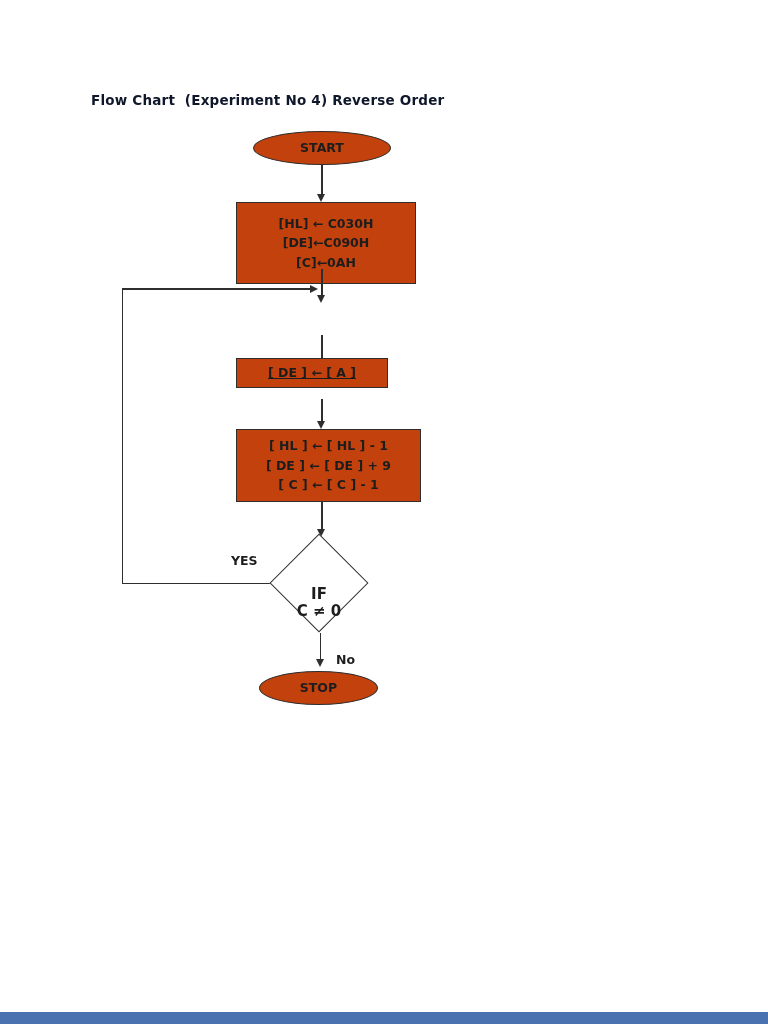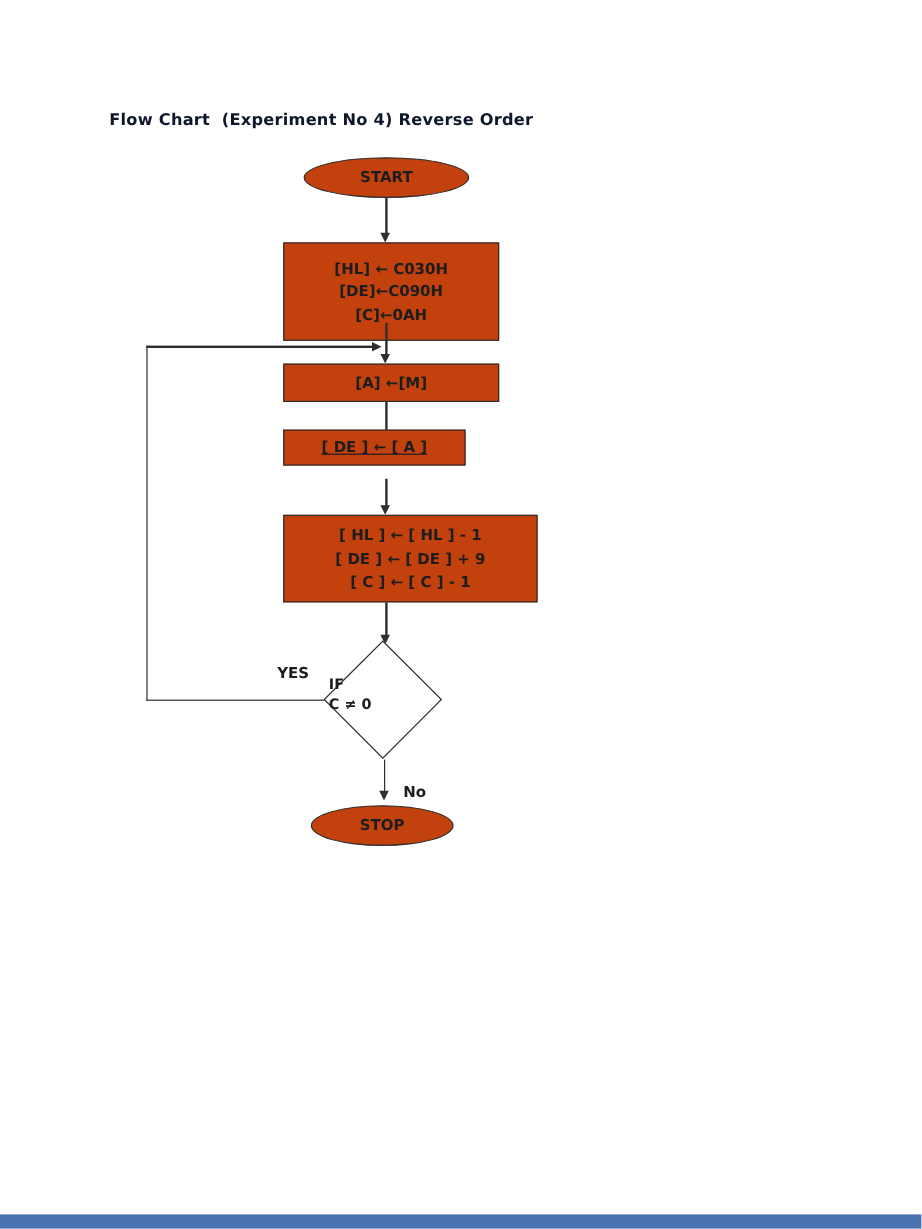--- a/index.html
+++ b/index.html
@@ -55,23 +55,24 @@
     position:absolute;
     left:284px;top:548px;
     width:70px;height:70px;
     box-sizing:border-box;
     border:1.6px solid #2e2e2e;
     background:#ffffff;
     transform:rotate(45deg);
   }
   .diamond-text{
     position:absolute;
-    left:274px;top:562px;
+    left:274px;top:586px;
     width:90px;
-    font-size:12px;
+    text-align:center;
+    font-size:15px;
     font-weight:bold;
     color:#1d1d1d;
     line-height:17px;
     z-index:2;
   }
   .branch-label{
     position:absolute;
     font-size:12.5px;
     font-weight:bold;
     color:#1d1d1d;
@@ -104,35 +105,32 @@
   </div>
 
   <div class="line" style="left:321px;top:269px;width:1.5px;height:27px;"></div>
   <div class="arrow-down" style="left:317px;top:295px;"></div>
 
   <div class="line" style="left:122px;top:288px;width:189px;height:1.5px;"></div>
   <div class="arrow-right" style="left:310px;top:284.5px;"></div>
   <div class="line" style="left:121.5px;top:288px;width:1.5px;height:296px;"></div>
   <div class="line" style="left:122px;top:582.5px;width:151px;height:1.5px;"></div>
 
-  <div class="node" style="left:236px;top:303px;width:180px;height:32px;">
-    <span>[A] ←[M]</span>
-  </div>
 
   <div class="line" style="left:321px;top:335px;width:1.5px;height:27px;"></div>
   <div class="arrow-down" style="left:317px;top:361px;"></div>
 
   <div class="node" style="left:236px;top:358px;width:152px;height:30px;text-decoration:underline;">
     <span>[ DE ] ← [ A ]</span>
   </div>
 
   <div class="line" style="left:321px;top:399px;width:1.5px;height:23px;"></div>
   <div class="arrow-down" style="left:317px;top:421px;"></div>
 
-  <div class="node" style="left:236px;top:429px;width:212px;height:73px;">
+  <div class="node" style="left:236px;top:429px;width:185px;height:73px;">
     <span>[ HL ] ← [ HL ] - 1</span>
     <span>[ DE ] ← [ DE ] + 9</span>
     <span>[ C ] ← [ C ] - 1</span>
   </div>
 
   <div class="line" style="left:321px;top:502px;width:1.5px;height:28px;"></div>
   <div class="arrow-down" style="left:317px;top:529px;"></div>
 
   <div class="diamond"></div>
   <div class="diamond-text">

